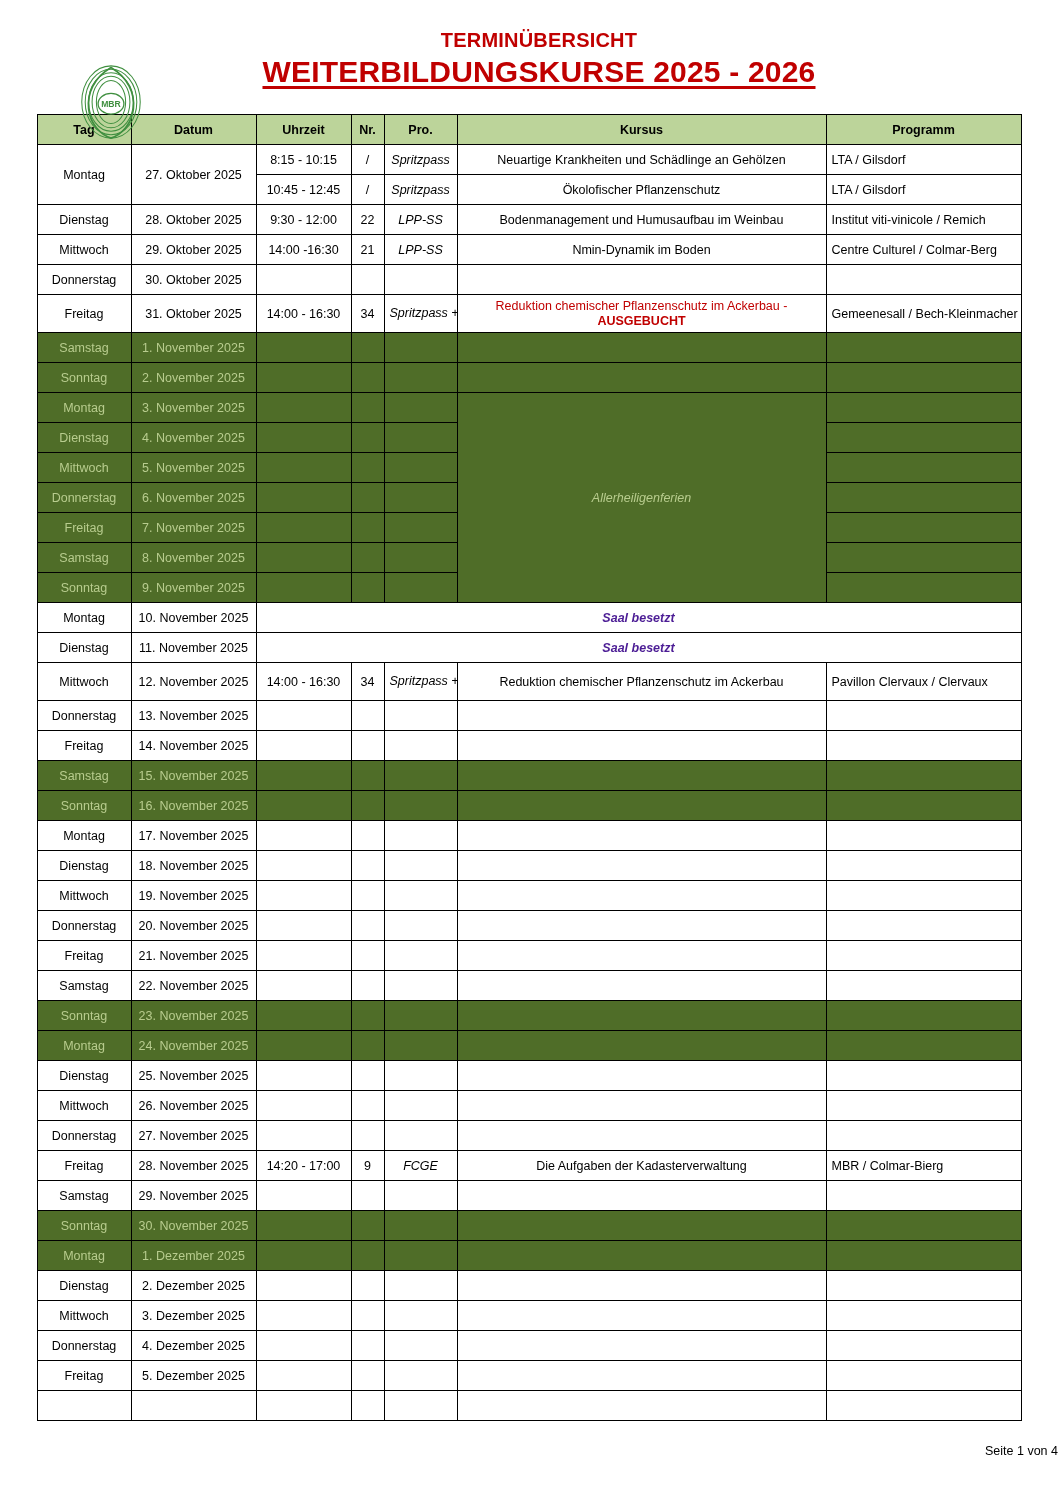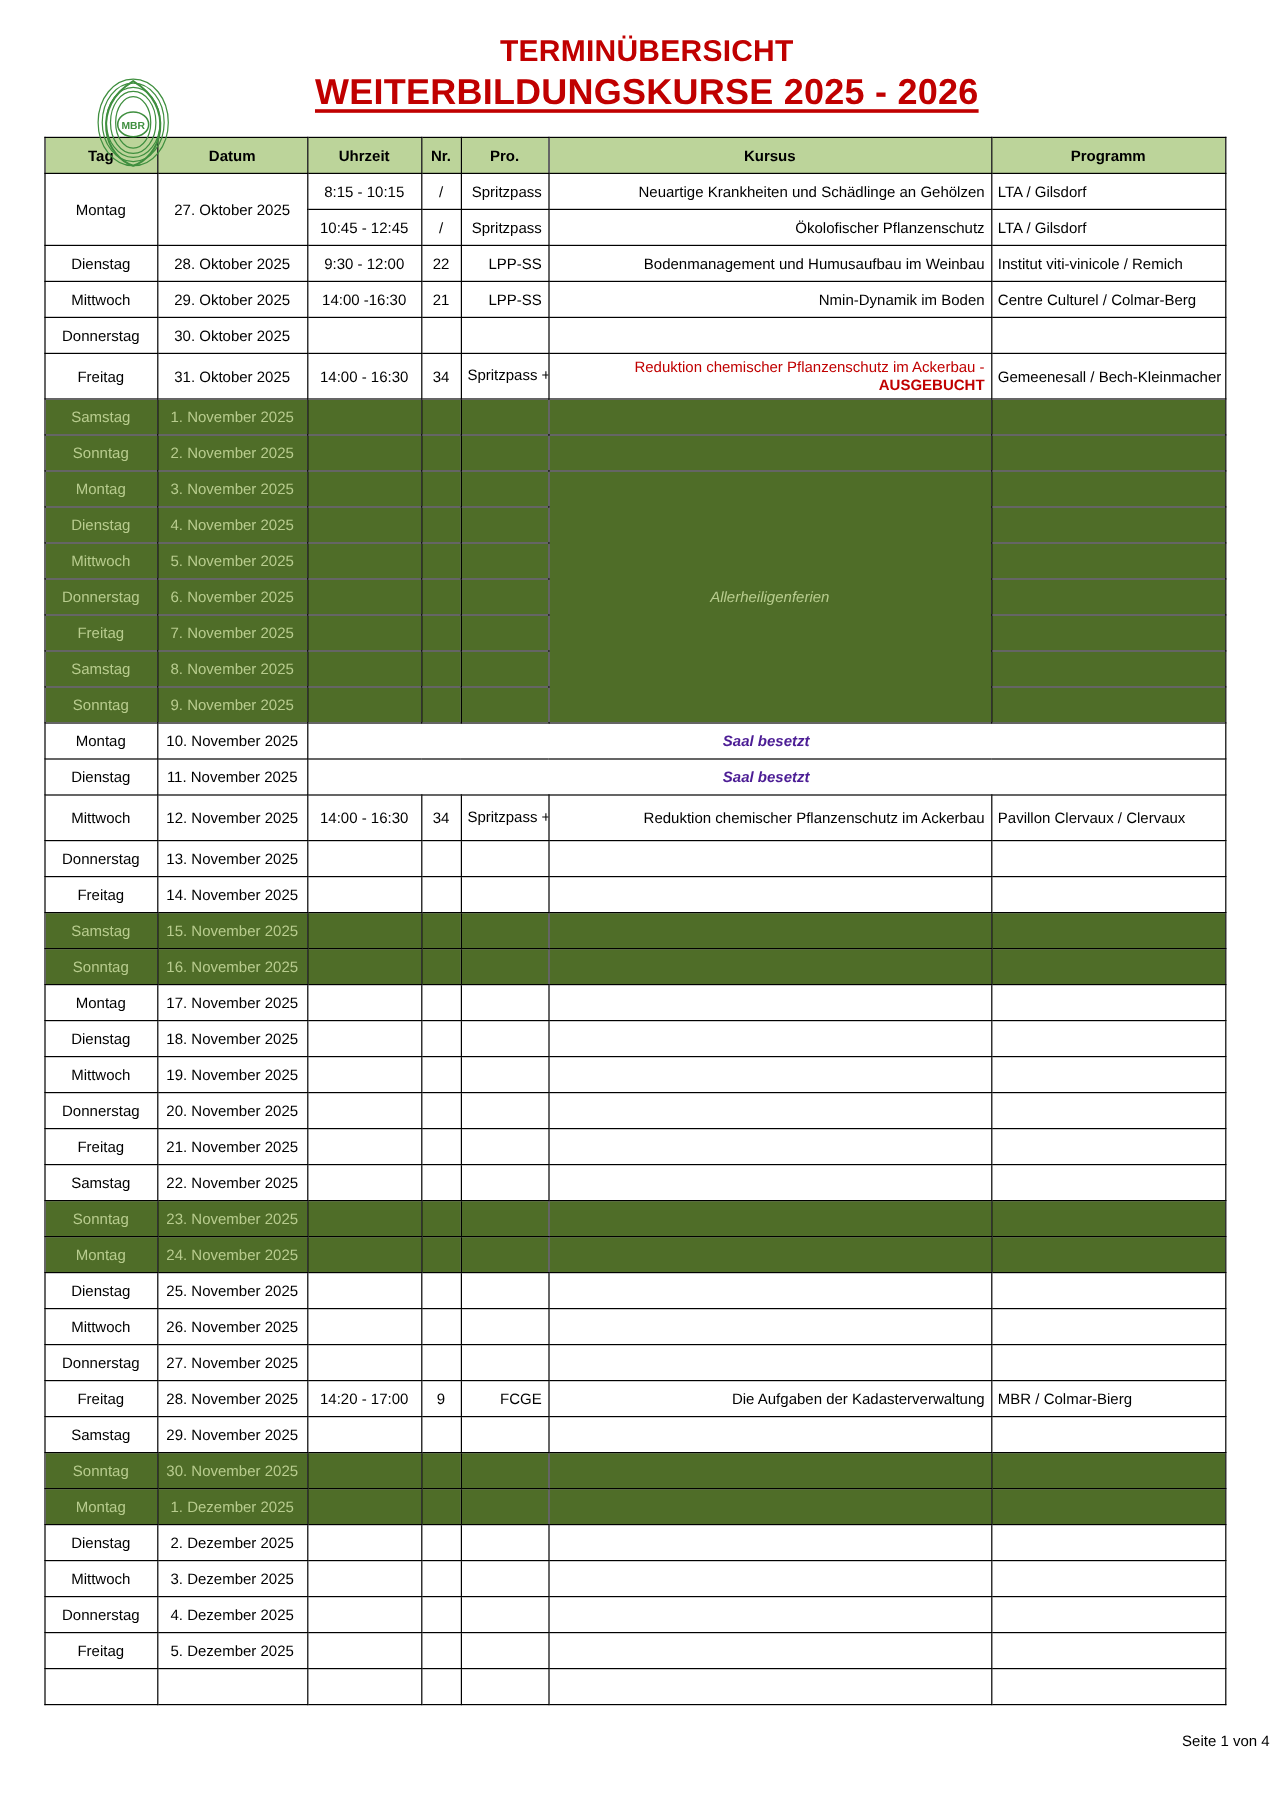--- a/index.html
+++ b/index.html
@@ -32,21 +32,21 @@
     height: 86px;
   }
   .title-block {
     text-align: center;
     padding-left: 60px;
     padding-right: 40px;
   }
   .title-line1 {
     color: #c00000;
     font-weight: bold;
-    font-size: 25px;
+    font-size: 20px;
     letter-spacing: 0.2px;
     line-height: 1.25;
   }
   .title-line2 {
     color: #c00000;
     font-weight: bold;
     font-size: 30px;
     letter-spacing: 0.2px;
     line-height: 1.25;
     text-decoration: underline;
@@ -81,22 +81,22 @@
   col.c-uhrzeit { width: 95px; }
   col.c-nr      { width: 33px; }
   col.c-pro     { width: 73px; }
   col.c-kursus  { width: 369px; }
   col.c-prog    { width: 195px; }
 
   td.tag { text-align: center; }
   td.datum { text-align: center; }
   td.uhrzeit { text-align: center; }
   td.nr { text-align: center; }
-  td.pro { text-align: right; font-size: 12px; }
-  td.kursus { text-align: right; }
+  td.pro { text-align: center; font-size: 12px; font-style: italic; }
+  td.kursus { text-align: center; }
   td.prog { text-align: left; }
 
   tr.weekend td {
     background: #4f6d28;
     color: #b8cc8e;
     border-color: #000;
   }
   td.holiday {
     background: #4f6d28;
     color: #ffffff;

